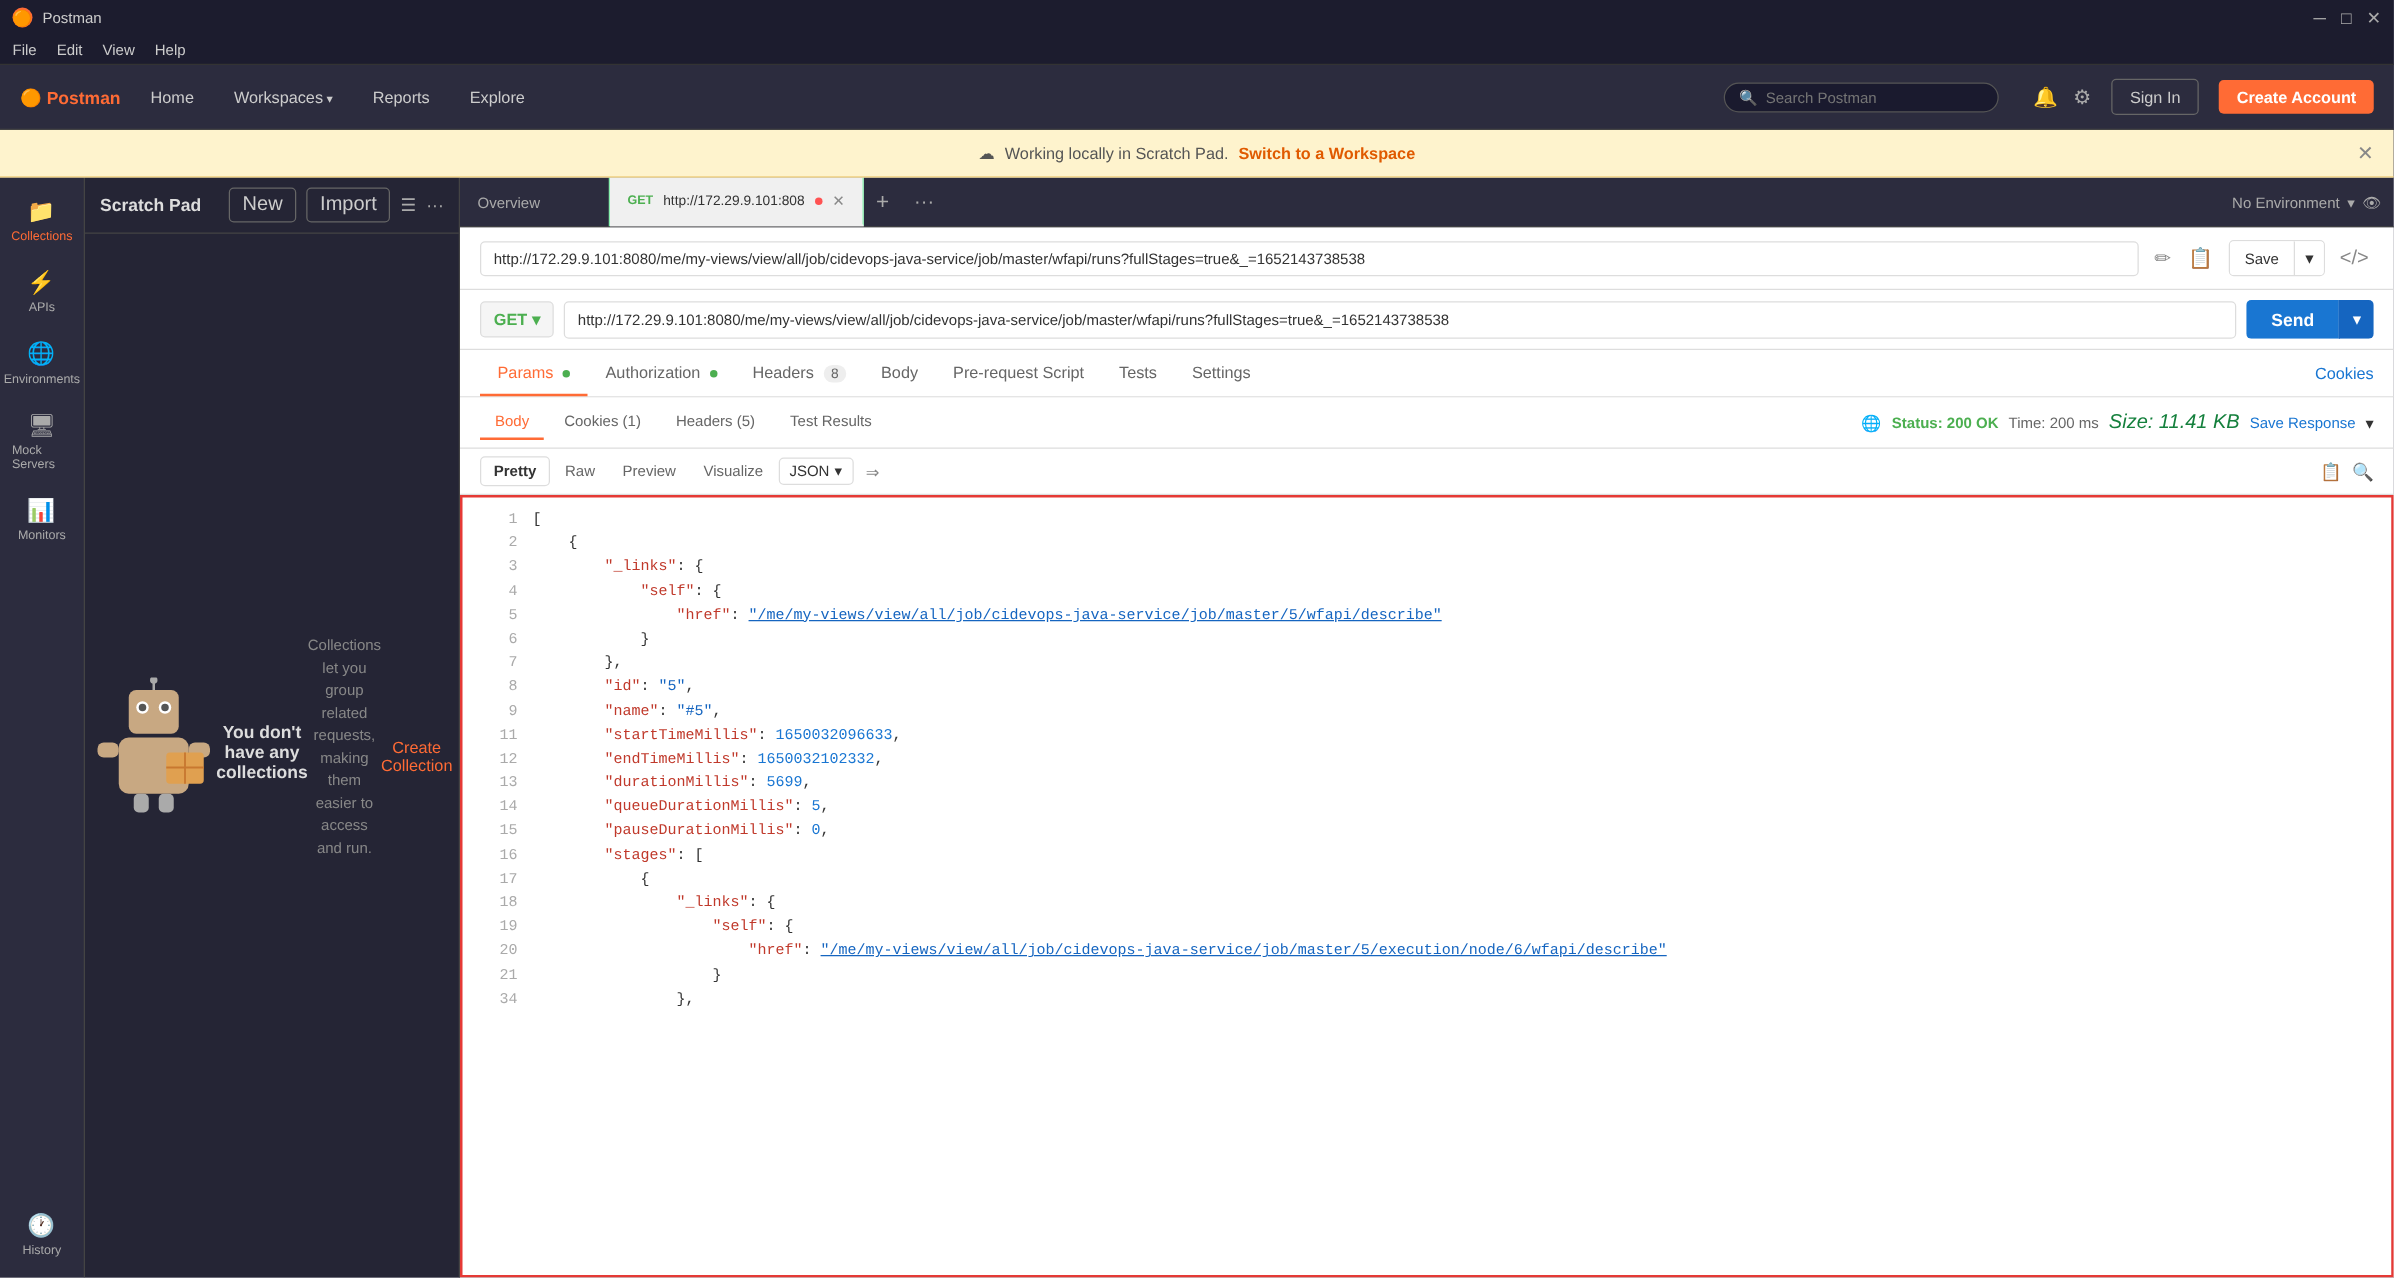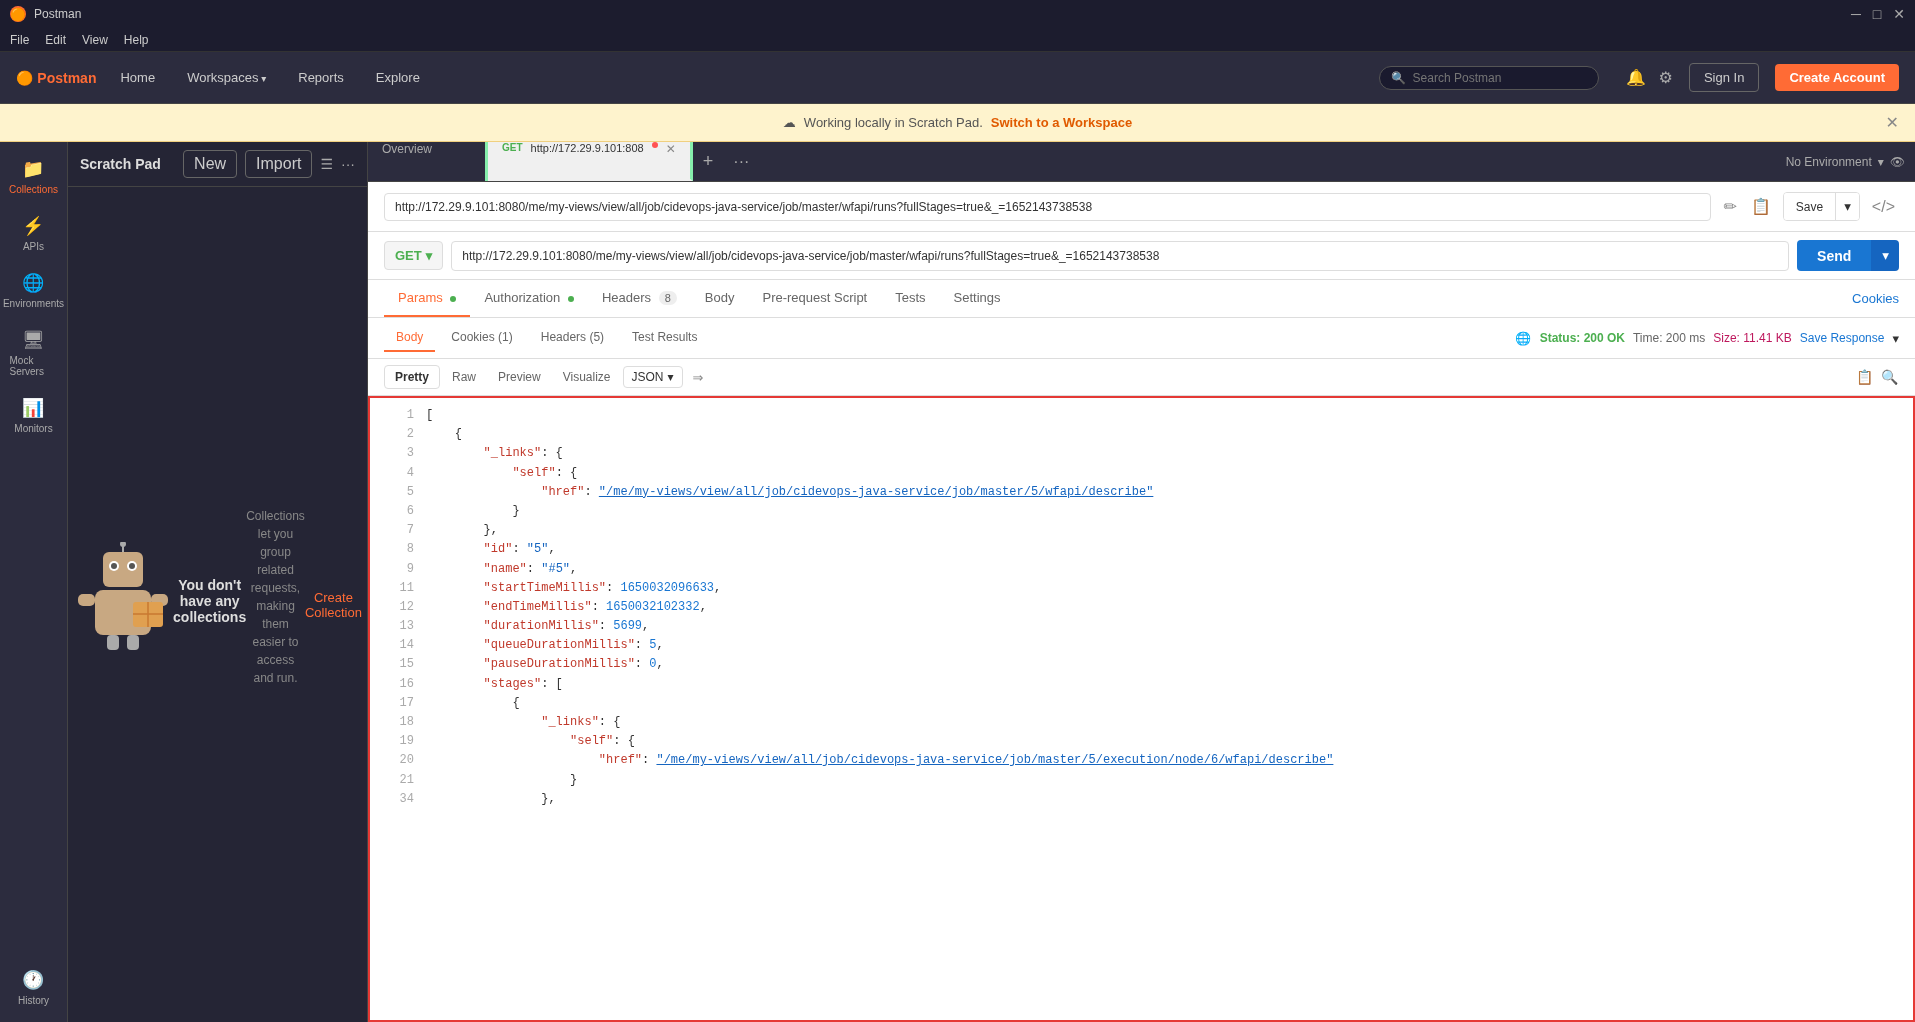--- a/index.html
+++ b/index.html
@@ -53,21 +53,21 @@
     .collections-content { flex: 1; display: flex; flex-direction: row; align-items: center; justify-content: center; padding: 20px; text-align: center; }
     .collections-title { font-weight: 600; color: #ddd; font-size: 14px; margin-bottom: 8px; }
     .collections-desc { color: #888; font-size: 12px; line-height: 1.5; margin-bottom: 16px; }
     .create-collection-link { color: #ff6b35; font-size: 13px; cursor: pointer; text-decoration: none; }
 
     
     .right-area { flex: 1; display: flex; flex-direction: column; background: #f0f0f0; }
 
     
     .tabs-bar { height: 40px; background: #2c2c3e; display: flex; align-items: stretch; border-bottom: 1px solid #444; }
-    .tab { display: flex; padding: 0 14px; gap: 8px; cursor: pointer; color: #aaa; font-size: 12px; border-right: 3px solid #86efac; min-width: 120px; }
+    .tab { display: flex; align-items: center; padding: 0 14px; gap: 8px; cursor: pointer; color: #aaa; font-size: 12px; border-right: 1px solid #86efac; min-width: 120px; }
     .tab.active { background: #f0f0f0; color: #333; border-bottom: 2px solid #f0f0f0; }
     .tab-method { font-size: 10px; font-weight: 700; color: #4caf50; }
     .tab-url { font-size: 11px; max-width: 160px; overflow: hidden; text-overflow: ellipsis; white-space: nowrap; }
     .tab-dot { width: 6px; height: 6px; border-radius: 50%; background: #ff5252; }
     .tab-close { color: #888; font-size: 12px; margin-left: auto; }
     .tab-add { background: none; border: none; color: #aaa; cursor: pointer; padding: 0 10px; font-size: 18px; }
     .tab-more { background: none; border: none; color: #aaa; cursor: pointer; padding: 0 10px; font-size: 16px; }
     .no-env { margin-left: auto; display: flex; align-items: center; gap: 6px; padding: 0 10px; color: #aaa; font-size: 12px; cursor: pointer; }
 
     
@@ -96,21 +96,21 @@
     .cookies-link { margin-left: auto; color: #1976d2; cursor: pointer; font-size: 13px; }
 
     
     .response-area { flex: 1; background: #fff; display: flex; flex-direction: column; }
     .response-toolbar { display: flex; align-items: center; padding: 6px 16px; border-bottom: 1px solid #ddd; gap: 4px; }
     .resp-tab { padding: 6px 12px; cursor: pointer; color: #666; font-size: 12px; border-bottom: 2px solid transparent; }
     .resp-tab.active { color: #ff6b35; border-bottom-color: #ff6b35; }
     .resp-format-group { display: flex; align-items: center; margin-left: auto; gap: 8px; }
     .status-badge { color: #4caf50; font-size: 12px; font-weight: 600; }
     .time-badge { color: #666; font-size: 12px; }
-    .size-badge { color: #be185d; font-size: 12px; }
+    .size-badge { color: #15803d; font-size: 16px; font-style: italic; }
     .save-response-btn { color: #1976d2; font-size: 12px; cursor: pointer; }
 
     .format-tabs { display: flex; align-items: center; padding: 6px 16px; border-bottom: 1px solid #ddd; gap: 2px; }
     .fmt-tab { padding: 4px 10px; cursor: pointer; color: #666; font-size: 12px; border-radius: 4px; }
     .fmt-tab.active { background: #fff; border: 1px solid #ddd; color: #333; font-weight: 600; }
     .json-select { display: flex; align-items: center; gap: 4px; border: 1px solid #ddd; border-radius: 4px; padding: 3px 8px; font-size: 12px; cursor: pointer; }
     .fmt-actions { margin-left: auto; display: flex; gap: 8px; }
     .fmt-action-btn { background: none; border: none; cursor: pointer; color: #888; font-size: 14px; }
 
     

